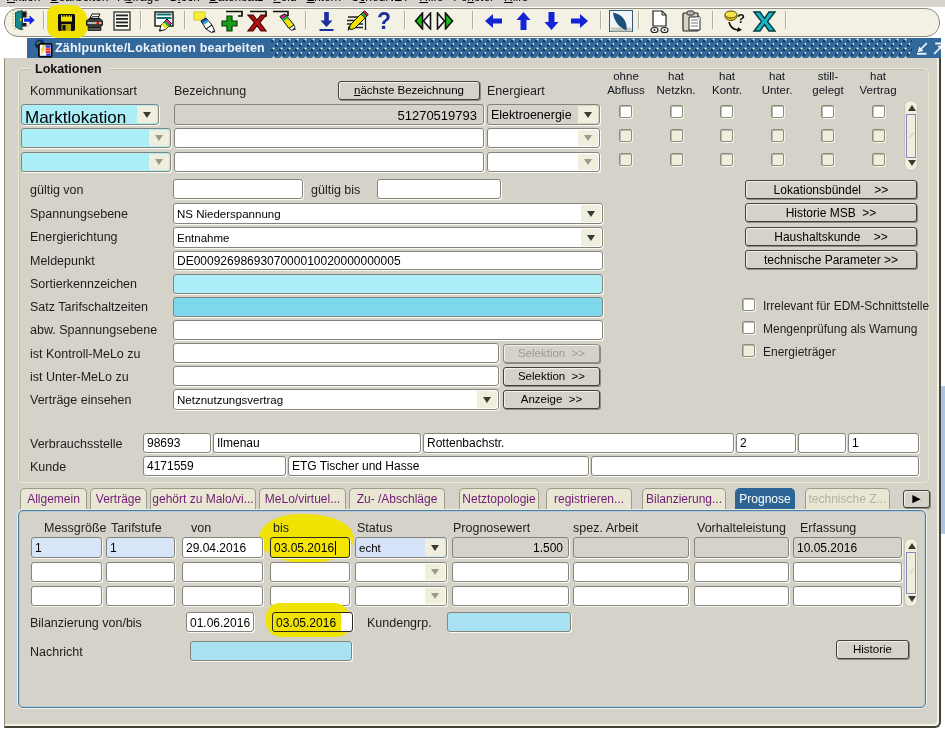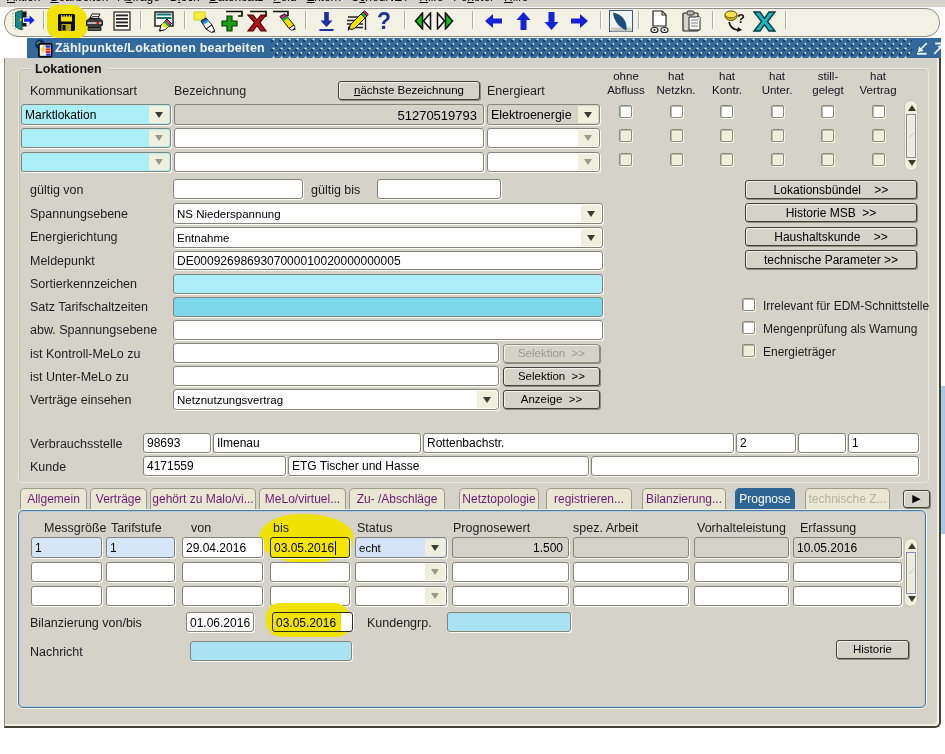--- a/index.html
+++ b/index.html
@@ -251,21 +251,21 @@
 <div class="btn" style="left:338px;top:81px;width:142px;height:19px;font-size:11.5px;padding-top:2px;"><u>n</u>ächste Bezeichnung</div>
 <div class="lbl" style="left:487px;top:84px;">Energieart</div>
 
 <div class="abs" style="left:601px;top:70px;width:50px;text-align:center;font-size:11.5px;color:#14141e;line-height:13.5px;">ohne<br>Abfluss</div>
 <div class="abs" style="left:651px;top:70px;width:50px;text-align:center;font-size:11.5px;color:#14141e;line-height:13.5px;">hat<br>Netzkn.</div>
 <div class="abs" style="left:702px;top:70px;width:50px;text-align:center;font-size:11.5px;color:#14141e;line-height:13.5px;">hat<br>Kontr.</div>
 <div class="abs" style="left:752px;top:70px;width:50px;text-align:center;font-size:11.5px;color:#14141e;line-height:13.5px;">hat<br>Unter.</div>
 <div class="abs" style="left:803px;top:70px;width:50px;text-align:center;font-size:11.5px;color:#14141e;line-height:13.5px;">still-<br>gelegt</div>
 <div class="abs" style="left:853px;top:70px;width:50px;text-align:center;font-size:11.5px;color:#14141e;line-height:13.5px;">hat<br>Vertrag</div>
 
-<div class="fld" style="left:21px;top:104px;width:150px;height:21px;background:#aceef8;font-size:12px;padding-top:3px;">Marktlokation<div class="combobtn">
+<div class="fld" style="left:21px;top:104px;width:138px;height:21px;background:#aceef8;font-size:17px;padding-top:3px;">Marktlokation<div class="combobtn">
         <div class="arrowdn"></div>
       </div></div>
 <div class="fld" style="left:174px;top:104px;width:310px;height:21px;background:#d5d2c9;font-size:13px;text-align:right;padding:3px 6px 0 0;">51270519793</div>
 <div class="fld" style="left:487px;top:104px;width:113px;height:21px;background:#d5d2c9;font-size:12.5px;padding-top:3px;">Elektroenergie<div class="combobtn">
         <div class="arrowdn"></div>
       </div></div>
 
 <div class="fld" style="left:21px;top:128px;width:150px;height:20px;background:#aceef8;">
       <div class="combobtn">
         <div class="arrowdn" style="border-top-color:#9a9a8c"></div>

